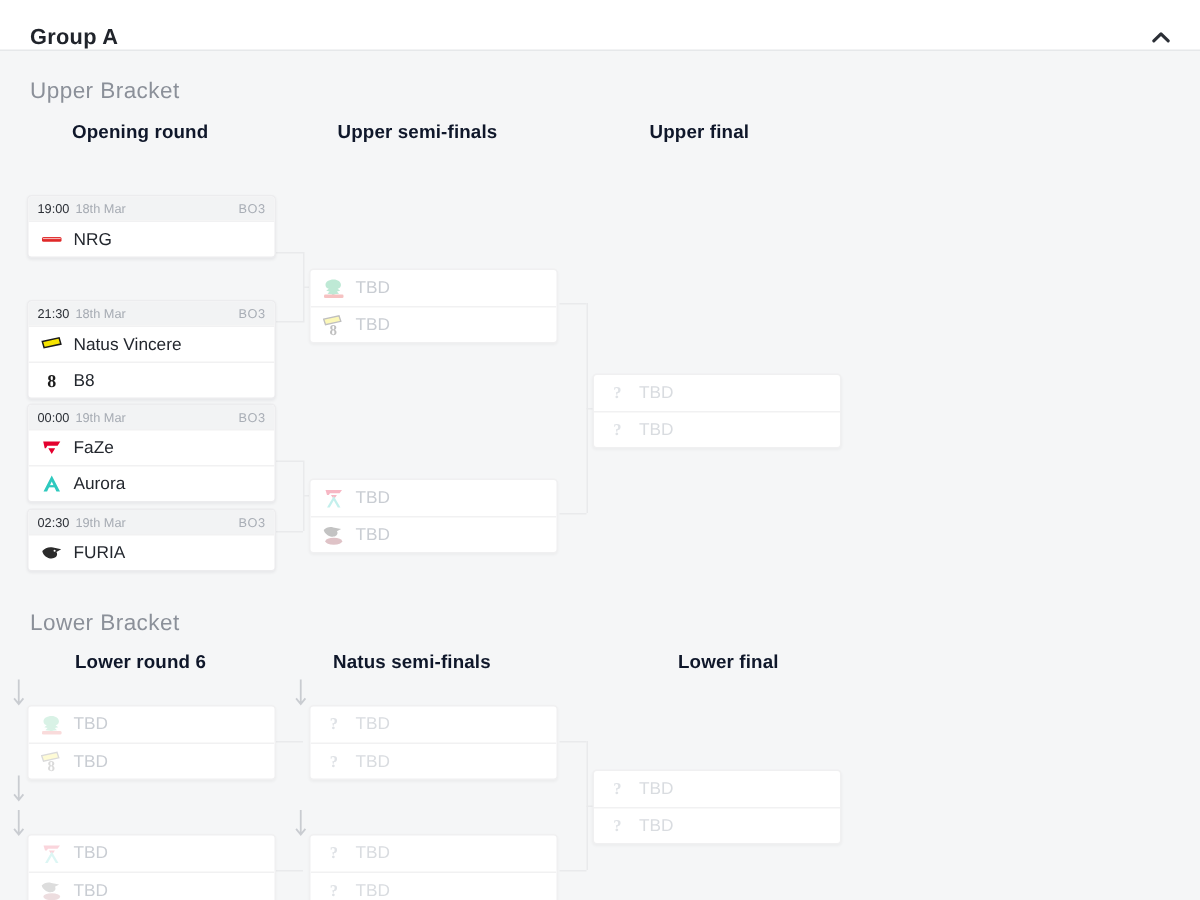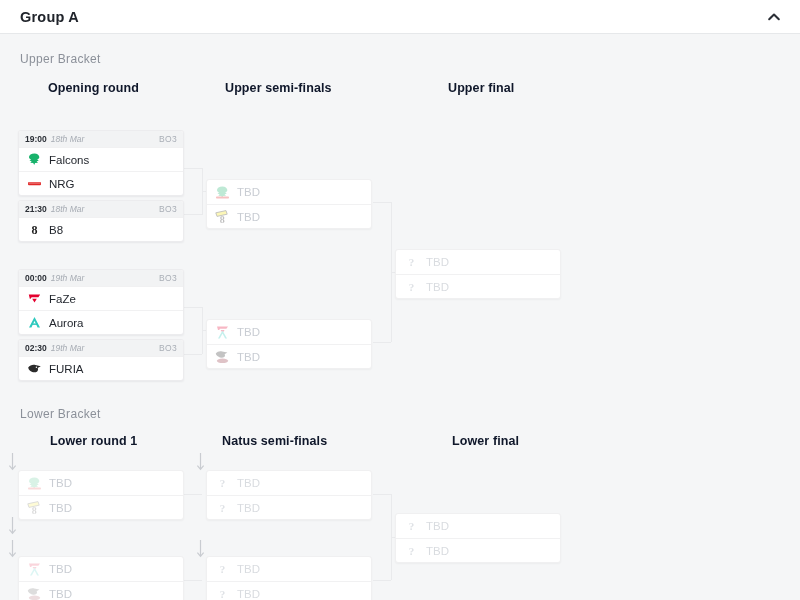--- a/index.html
+++ b/index.html
@@ -9,32 +9,32 @@
     background:#f5f6f7;
     font-family: "Liberation Sans", sans-serif;
     color:#1d2129;
     overflow:hidden;
     position:relative;
   }
 
   
   .group-header{
     height:34px; background:#ffffff;
-    display:flex; align-items:center; justify-content:space-between;
+    display:flex; align-items:flex-end; justify-content:space-between;
     padding:0 18px 0 20px;
     border-bottom:1px solid #e6e8ea;
   }
   .group-title{ font-size:14.5px; font-weight:bold; letter-spacing:.2px; color:#20242b;}
   .chevron{ width:16px; height:16px; display:block; }
 
   
   .board{ position:relative; width:800px; height:566px; background:#f5f6f7; }
 
   .bracket-label{
-    position:absolute; font-size:12px; color:#8b9099; letter-spacing:.3px;
+    position:absolute; font-size:15px; color:#8b9099; letter-spacing:.3px;
   }
   .round-label{
     position:absolute; font-size:12.5px; font-weight:bold; color:#0f172a; letter-spacing:.1px;
   }
 
   
   .ln{ position:absolute; background:#e9eaec; }
   .ln.h{ height:1px; }
   .ln.v{ width:1px; }
 
@@ -48,22 +48,22 @@
     border-radius:3px;
     box-shadow:0 1px 2px rgba(20,25,35,.06);
     overflow:hidden;
   }
   .match.ghost{ box-shadow:0 1px 2px rgba(20,25,35,.04); border-color:#f0f0f1;}
   .m-head{
     height:16px; background:#f2f3f4;
     display:flex; align-items:center;
     padding:0 6px; font-size:8.5px; color:#9aa0a8;
   }
-  .m-time{ font-weight:bold; color:#2b2f36; margin-right:4px; font-size:8.5px;}
-  .m-date{ color:#a6abb3;font-style:italic; }
+  .m-time{ font-weight:normal; color:#2b2f36; margin-right:4px; font-size:8.5px;}
+  .m-date{ color:#a6abb3; }
   .m-bo{ margin-left:auto; color:#a9aeb6; letter-spacing:.3px;}
 
   .m-row{
     height:24px; display:flex; align-items:center; gap:7px;
     padding:0 8px; border-top:1px solid #f1f1f2;
     font-size:11.5px; color:#23272e;
   }
   .m-row:first-of-type{ border-top:none; }
   .m-row.tbd{ color:#c9cdd3; }
   .m-row.tbd.faint{ color:#d9dce0; }
@@ -100,21 +100,21 @@
       </svg>
   </span>
 </div>
 
 <div class="board">
 
   <div class="bracket-label" style="left:20px; top:18px;">Upper Bracket</div>
 
   <div class="round-label" style="left:48px; top:47px;">Opening round</div>
   <div class="round-label" style="left:225px; top:47px;">Upper semi-finals</div>
-  <div class="round-label" style="left:448px; top:47px;">Upper final</div>
+  <div class="round-label" style="left:433px; top:47px;">Upper final</div>
 
   <div class="ln h" style="left:184px; top:134px; width:18px;"></div>
   <div class="ln h" style="left:184px; top:180px; width:18px;"></div>
   <div class="ln v" style="left:202px; top:134px; height:47px;"></div>
   <div class="ln h" style="left:202px; top:157px; width:8px;"></div>
 
   <div class="ln h" style="left:184px; top:273px; width:18px;"></div>
   <div class="ln h" style="left:184px; top:320px; width:18px;"></div>
   <div class="ln v" style="left:202px; top:273px; height:47px;"></div>
   <div class="ln h" style="left:202px; top:296px; width:8px;"></div>
@@ -126,45 +126,45 @@
 
   <div class="match" style="left:18px; top:96px;">
     <div class="m-head">
       <span class="m-time">19:00</span>
       <span class="m-date">18th Mar</span>
       <span class="m-bo">BO3</span>
     </div>
     <div class="m-row">
       <span class="logo">
         <svg viewBox="0 0 15 15">
-            <path d="M7.5 1.4c2.6 0 4.8 1.5 4.8 3.6 0 1.3-.9 2.2-2.2 2.5l1.7 1.3-2.2.5 1.4 1.5-2.9.3-.9 2-1-2-2.9-.3L4.7 9.3l-2.2-.5L4.2 7.5C2.9 7.2 2 6.3 2 5 2 2.9 4.2 1.4 7.5 1.4z" fill="#18b26b"></path>
-          </svg>
-      </span>
-      <span>Falcons</span>
-    </div>
-    <div class="m-row">
-      <span class="logo">
-        <svg viewBox="0 0 15 15">
             <rect x="1" y="6" width="13" height="3.2" rx="1" fill="#e02828"></rect>
             <rect x="1.6" y="6.6" width="11.8" height=".8" fill="#ffffff" opacity=".65"></rect>
           </svg>
       </span>
       <span>NRG</span>
     </div>
   </div>
 
   <div class="match" style="left:18px; top:166px;">
     <div class="m-head">
       <span class="m-time">21:30</span>
       <span class="m-date">18th Mar</span>
       <span class="m-bo">BO3</span>
     </div>
     <div class="m-row">
       <span class="logo">
         <svg viewBox="0 0 15 15">
+            <path d="M1.2 5.6 L12.4 3.2 L13.6 7.4 L2.4 9.8 Z" fill="#f5e400" stroke="#1a1a1a" stroke-width="1"></path>
+          </svg>
+      </span>
+      <span>Natus Vincere</span>
+    </div>
+    <div class="m-row">
+      <span class="logo">
+        <svg viewBox="0 0 15 15">
             <text x="7.5" y="12" font-size="12" font-family="Liberation Serif, serif" font-weight="bold" fill="#1a1a1a" text-anchor="middle">8</text>
           </svg>
       </span>
       <span>B8</span>
     </div>
   </div>
 
   <div class="match" style="left:18px; top:235px;">
     <div class="m-head">
       <span class="m-time">00:00</span>
@@ -255,21 +255,21 @@
       <span>TBD</span>
     </div>
     <div class="m-row tbd faint">
       <span class="qmark">?</span>
       <span>TBD</span>
     </div>
   </div>
 
   <div class="bracket-label" style="left:20px; top:373px;">Lower Bracket</div>
 
-  <div class="round-label" style="left:50px; top:400px;">Lower round 1</div>
+  <div class="round-label" style="left:50px; top:400px;">Lower round 6</div>
   <div class="round-label" style="left:222px; top:400px;">Natus semi-finals</div>
   <div class="round-label" style="left:436px; top:400px;padding-left:16px;">Lower final</div>
 
   <div class="arrow" style="left:8px; top:418px;">
     <svg viewBox="0 0 9 22">
         <path d="M4.5 1 V17 M1.4 13.6 L4.5 17.4 L7.6 13.6" fill="none" stroke="#c9ccd1" stroke-width="1.2"></path>
       </svg>
   </div>
   <div class="arrow" style="left:8px; top:482px;">
     <svg viewBox="0 0 9 22">

